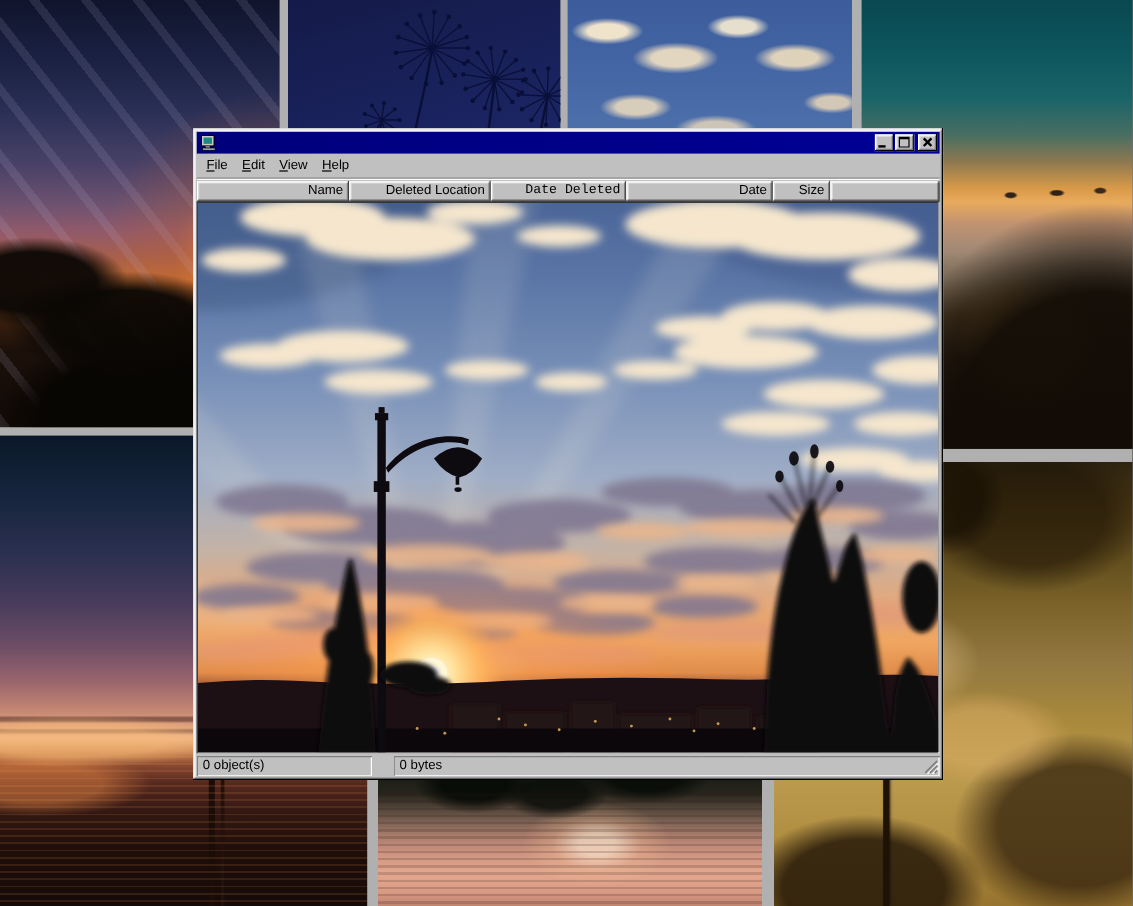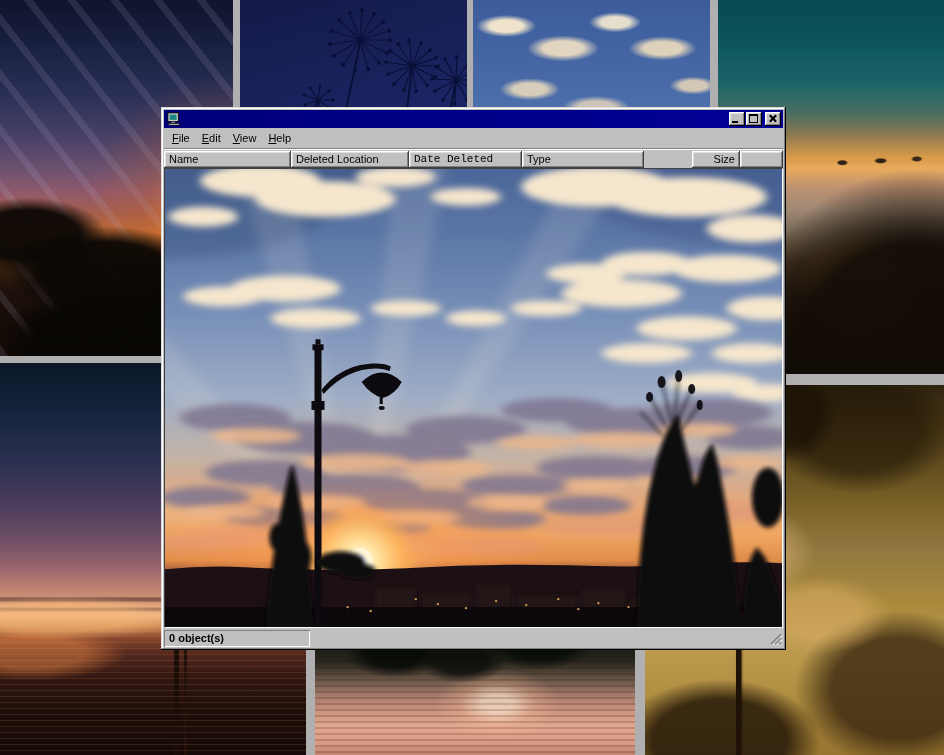--- a/index.html
+++ b/index.html
@@ -82,26 +82,26 @@
   .tb-close{margin-left:3px;}
   .gl-min{position:absolute;left:3px;bottom:3px;width:6px;height:2px;background:#000;}
   .gl-max{position:absolute;left:3px;top:2px;width:9px;height:9px;border:1px solid #000;border-top-width:2px;}
   .gl-x1,.gl-x2{position:absolute;left:7px;top:2px;width:2px;height:9px;background:#000;}
   .gl-x1{transform:rotate(45deg);} .gl-x2{transform:rotate(-45deg);}
   .menubar{height:20px;flex:0 0 20px;display:flex;align-items:center;padding-left:2px;}
   .menu-item{padding:2px 6px;cursor:default;}
   .menu-divider{height:2px;flex:0 0 2px;border-top:1px solid #808080;border-bottom:1px solid #fff;margin-bottom:1px;}
   .header-row{display:flex;height:17px;flex:0 0 17px;}
   .hcell{background:#c0c0c0;line-height:16px;padding:0 5px;white-space:nowrap;overflow:hidden;
-    box-shadow:inset -1px -1px #404040, inset 1px 1px #fff, inset -2px -2px #808080, inset 2px 2px #dfdfdf;}
+    box-shadow:inset -1px -1px #404040, inset 1px 1px #fff, inset -2px -2px #808080, inset 2px 2px #dfdfdf;text-align:right;}
   .hc-name{width:127px;} .hc-loc{width:118px;} .hc-date{width:113px;font-family:Liberation Mono, monospace;} .hc-type{width:122px;}
-  .hc-size{width:48px;text-align:right;margin-left:48px;} .hc-fill{flex:1;}
+  .hc-size{width:48px;text-align:right;} .hc-fill{flex:1;}
   .client{flex:1;position:relative;border:1px solid;border-color:#404040 #fff #fff #404040;background:#000;overflow:hidden;}
   .client svg{display:block;width:100%;height:100%;}
-  .statusbar{height:17px;flex:0 0 17px;display:flex;gap:18px;margin-top:2px;position:relative;font-weight:bold;}
+  .statusbar{height:17px;flex:0 0 17px;display:flex;gap:18px;margin-top:2px;position:relative;}
   .spanel{box-shadow:inset 1px 1px #808080, inset -1px -1px #fff;line-height:16px;padding:0 5px;white-space:nowrap;}
   .sp1{width:146px;} .sp2{flex:1;}
   .grip{position:absolute;right:1px;bottom:2px;width:13px;height:13px;}
   .plants-svg{position:absolute;inset:0;width:100%;height:100%;}
 </style>
 </head>
 <body>
 
 <div class="desktop">
 
@@ -215,21 +215,21 @@
       <span class="menu-item"><u>E</u>dit</span>
       <span class="menu-item"><u>V</u>iew</span>
       <span class="menu-item"><u>H</u>elp</span>
     </div>
     <div class="menu-divider"></div>
 
     <div class="header-row">
       <div class="hcell hc-name">Name</div>
       <div class="hcell hc-loc">Deleted Location</div>
       <div class="hcell hc-date">Date Deleted</div>
-      <div class="hcell hc-type">Type</div>
+      <div class="hcell hc-type">Date</div>
       <div class="hcell hc-size">Size</div>
       <div class="hcell hc-fill"></div>
     </div>
 
     <div class="client">
       <svg viewBox="0 0 615 460" preserveAspectRatio="none">
         <defs>
           <linearGradient id="sky" x1="0" y1="0" x2="0" y2="1">
             <stop offset="0" stop-color="#4a6598"></stop>
               <stop offset=".14" stop-color="#5b76a6"></stop>
@@ -420,20 +420,21 @@
             <ellipse cx="512" cy="208" rx="3.5" ry="6"></ellipse>
           <ellipse cx="525" cy="221" rx="3.5" ry="5"></ellipse>
             <ellipse cx="483" cy="229" rx="3.5" ry="5"></ellipse>
           <ellipse cx="533" cy="237" rx="3" ry="5"></ellipse>
         </g>
       </svg>
     </div>
 
     <div class="statusbar">
       <div class="spanel sp1">0 object(s)</div>
+      <div class="spanel sp2">0 bytes</div>
       <svg class="grip" viewBox="0 0 13 13">
         <path d="M12 2 L2 12" stroke="#808080" stroke-width="1.4"></path>
           <path d="M13 4 L4 13" stroke="#fff" stroke-width="1"></path>
         <path d="M12 6 L6 12" stroke="#808080" stroke-width="1.4"></path>
           <path d="M13 8 L8 13" stroke="#fff" stroke-width="1"></path>
         <path d="M12 10 L10 12" stroke="#808080" stroke-width="1.4"></path>
       </svg>
     </div>
   </div>
 </div>

